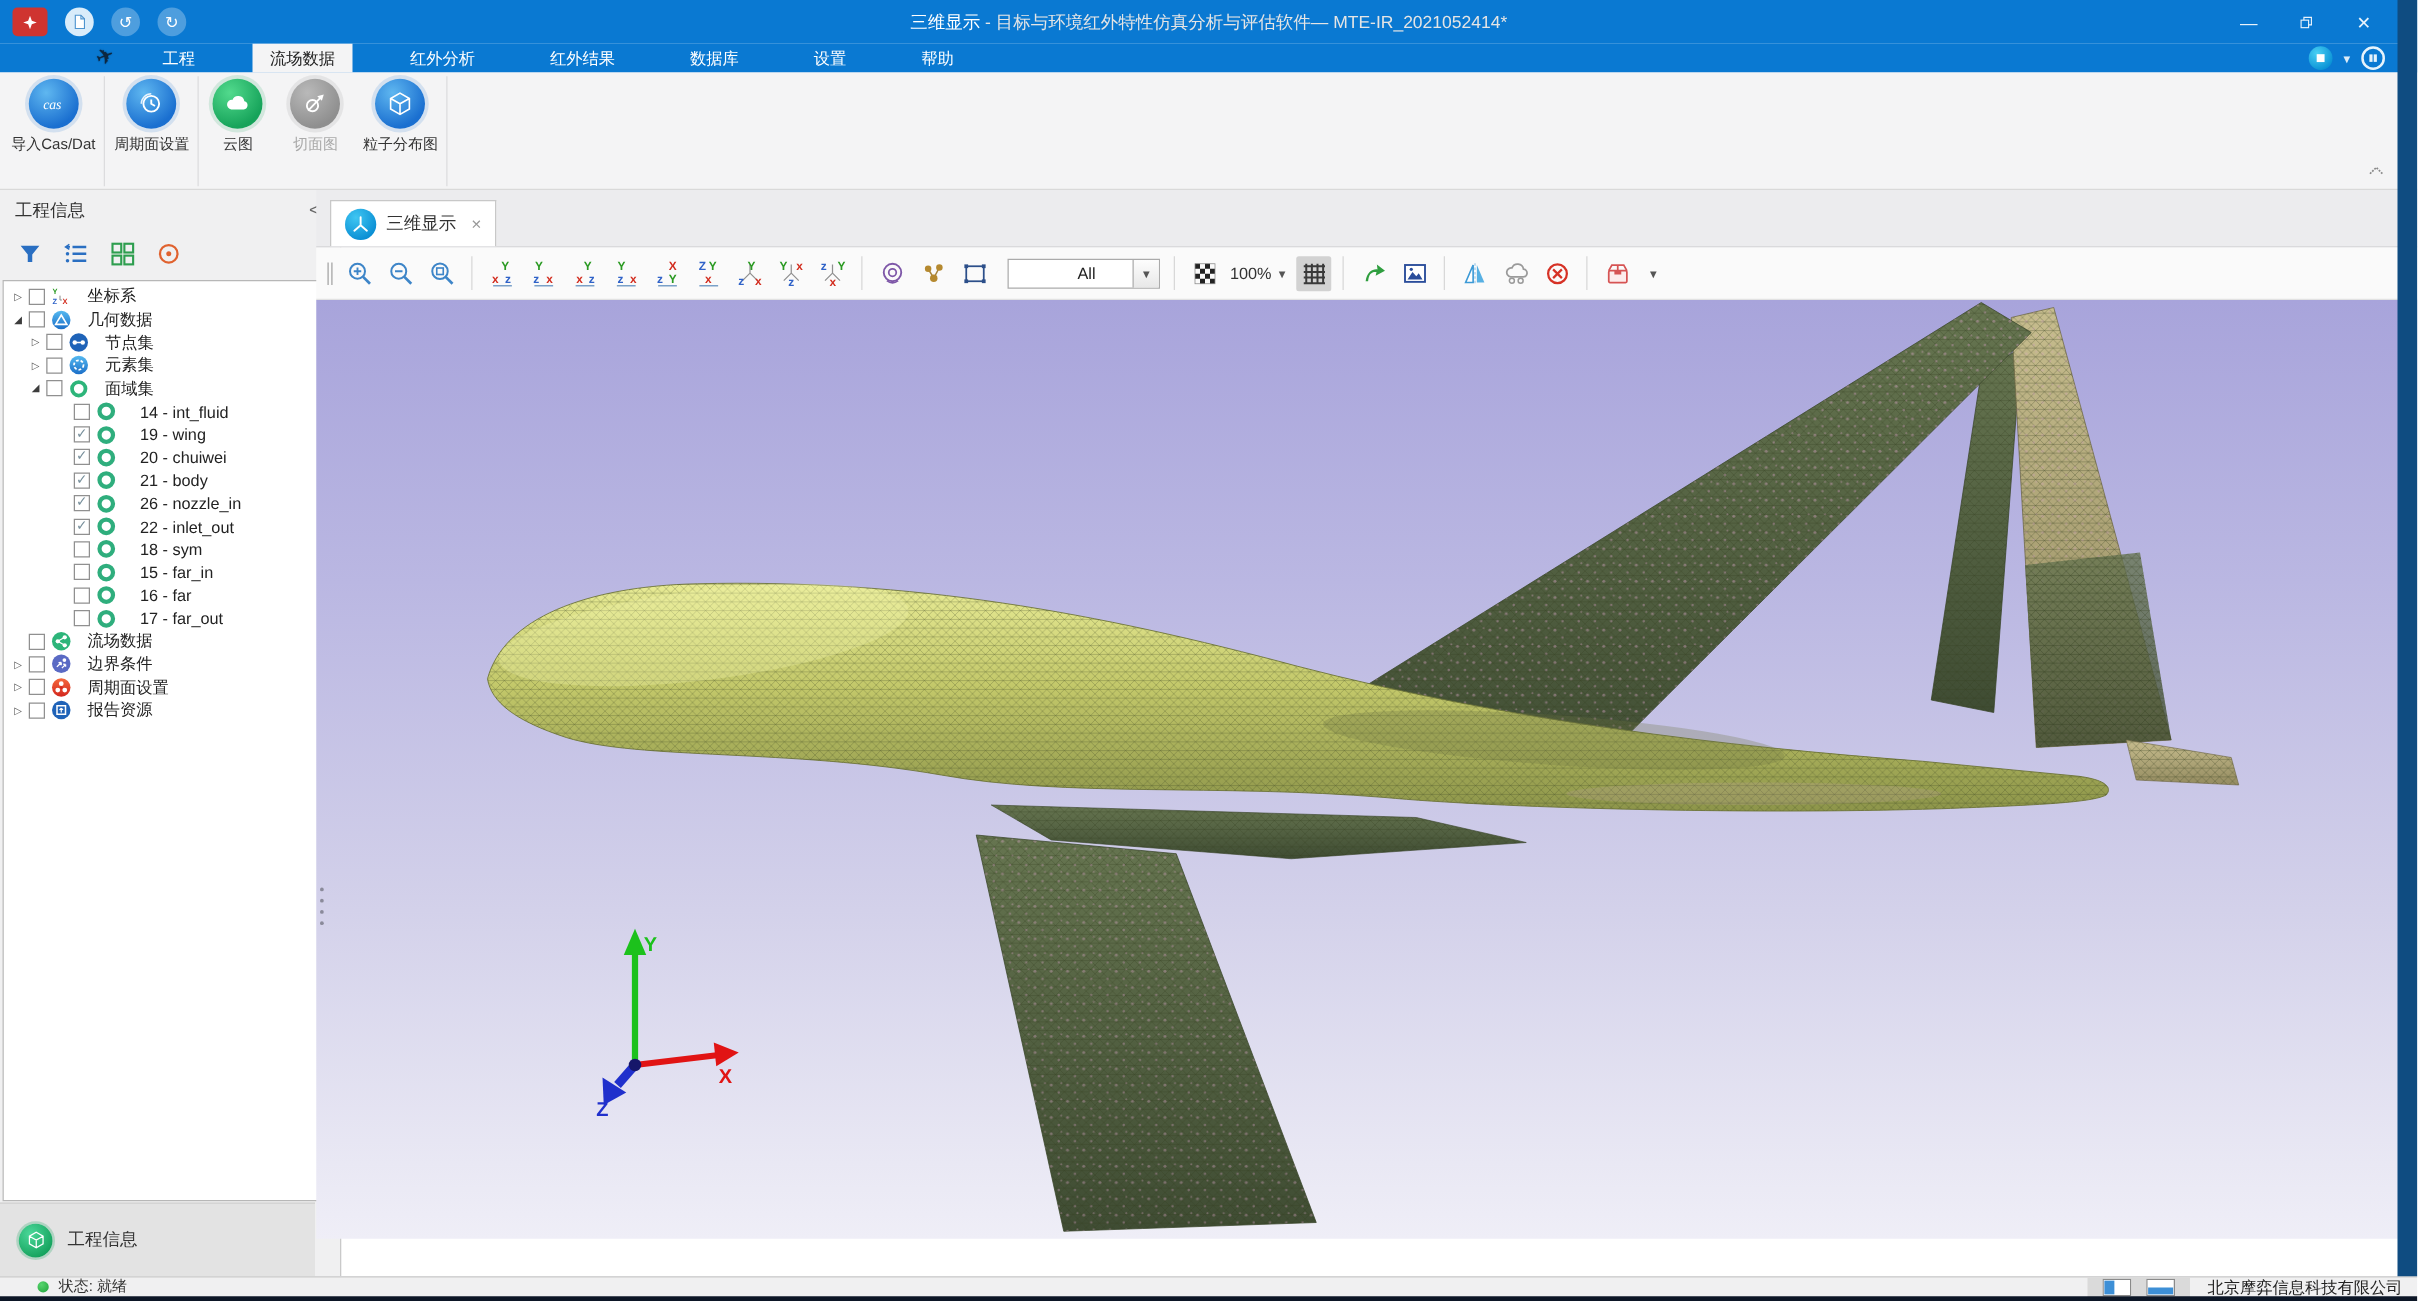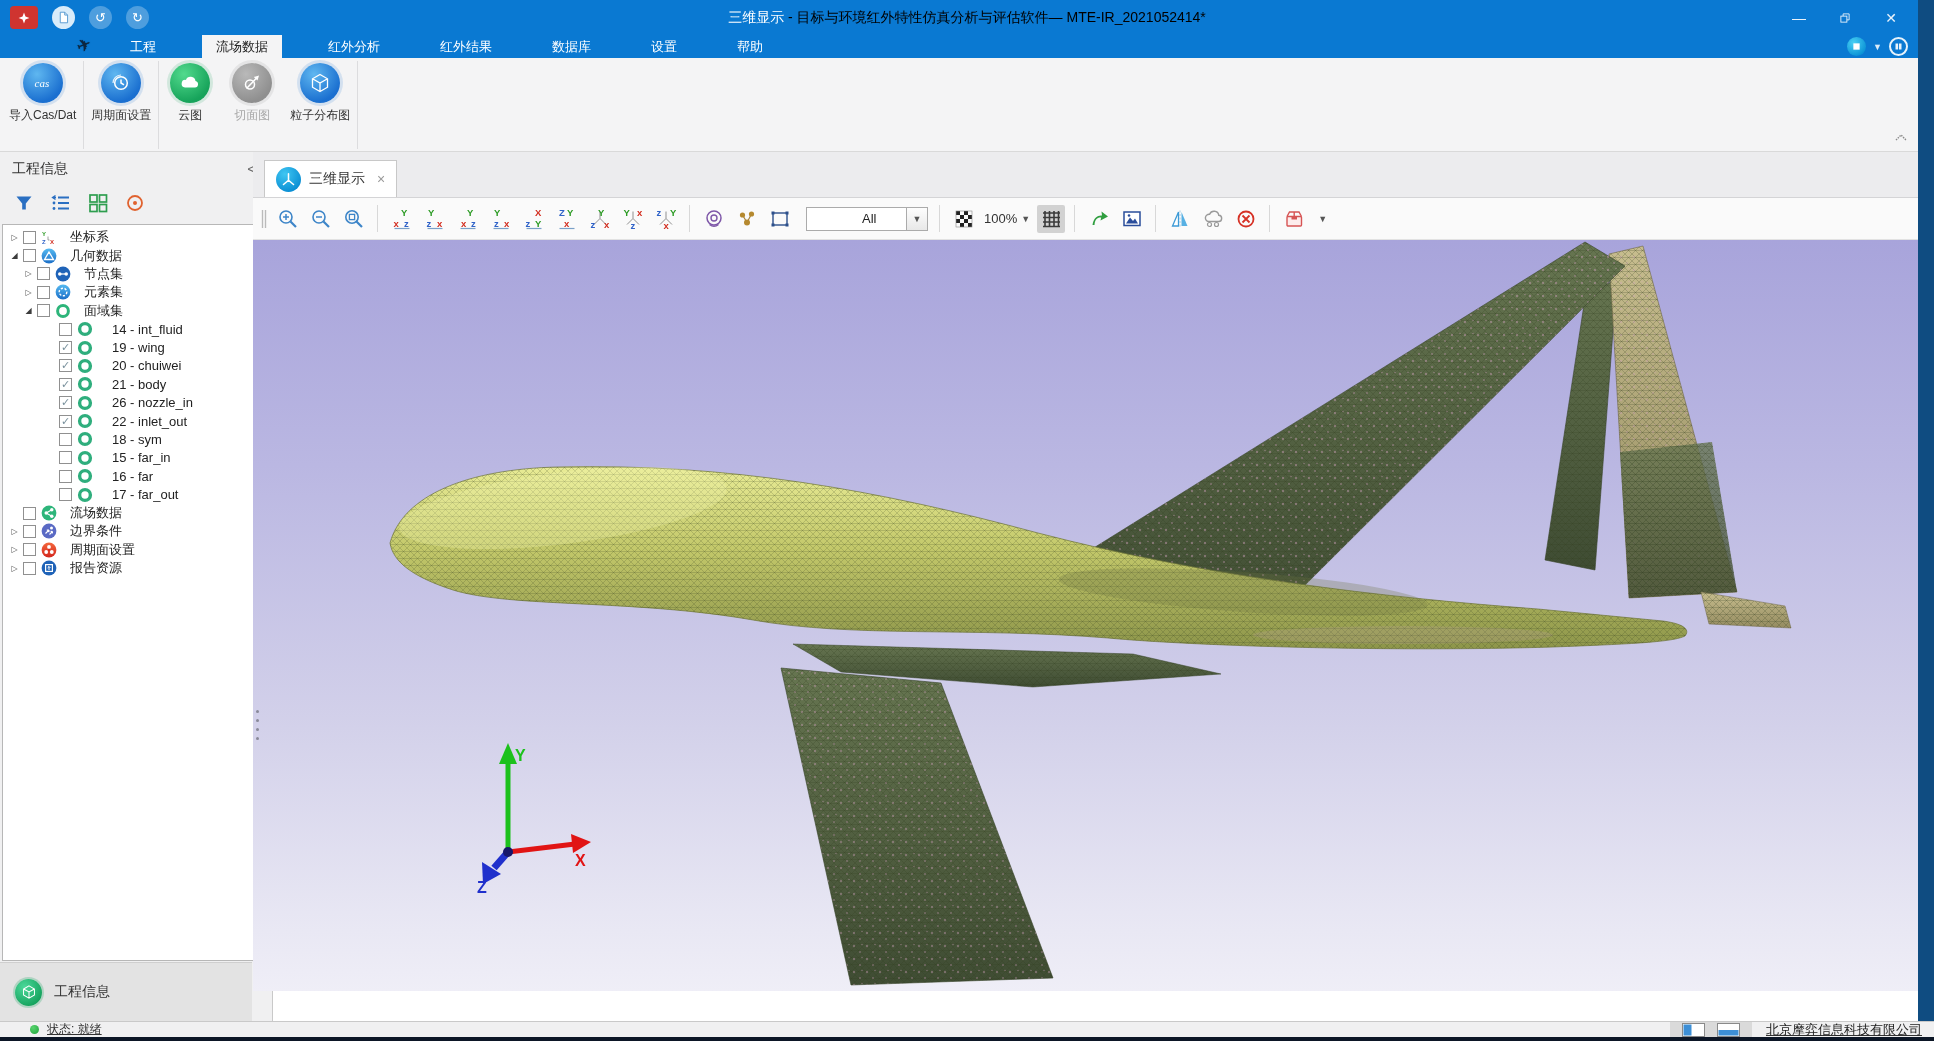--- a/index.html
+++ b/index.html
@@ -8,21 +8,21 @@
 #app { position:relative; width:1934px; height:1041px; overflow:hidden; background:#fff; }
 
 
 #titlebar { position:absolute; left:0; top:0; width:1934px; height:35px; background:#0a79d2; display:flex; align-items:center; color:#fff; }
 .qa-wrap { display:flex; align-items:center; gap:14px; margin-left:10px; z-index:2; }
 .qa-red { width:28px; height:23px; border-radius:4px; background:#cf3430; display:flex; align-items:center; justify-content:center; }
 .qa-circ { width:23px; height:23px; border-radius:50%; background:rgba(255,255,255,.28); display:flex; align-items:center; justify-content:center; color:#fff; font-size:13px; }
 .qa-doc { background:#d9ecfa; }
 #tb-title { position:absolute; left:0; right:0; text-align:center; font-size:14px; pointer-events:none; }
 #tb-title .doc { color:#fff; }
-#tb-title .rest { color:#000000; }
+#tb-title .rest { color:#e5e5e5; }
 #win-btns { position:absolute; right:20px; top:0; height:35px; display:flex; z-index:2; }
 .winbtn { width:46px; height:35px; display:flex; align-items:center; justify-content:center; color:#eaf3fb; font-size:14px; }
 
 
 #menubar { position:absolute; left:0; top:35px; width:1934px; height:23px; background:#0a79d2; display:flex; align-items:stretch; color:#fff; font-size:13px; }
 #logo { width:64px; margin-left:52px; display:flex; align-items:center; justify-content:center; font-size:17px; color:#0d2740; transform:translateY(-1px); }
 #logo span { display:inline-block; transform:rotate(-22deg); text-shadow:0 0 1px #08203a; }
 .mtab { padding:0 14px; display:flex; align-items:center; cursor:default; }
 .mtab.active { background:#f4f4f5; color:#222; }
 #menu-right { margin-left:auto; margin-right:26px; display:flex; align-items:center; gap:7px; }
@@ -91,21 +91,21 @@
 #viewport svg { position:absolute; left:0; top:0; }
 #msgbar { position:absolute; left:0; bottom:0; width:1681px; height:30px; background:#f4f4f4; border-top:1px solid #cdcdcd; display:flex; align-items:center; }
 #msgbar span { margin-left:10px; font-size:14px; color:#333; }
 
 #splitter { position:absolute; left:255px; top:710px; width:4px; height:40px; display:flex; flex-direction:column; gap:6px; align-items:center; z-index:3; }
 #splitter i { width:3px; height:3px; border-radius:50%; background:#8a8a9a; }
 
 #right-strip { position:absolute; right:0; top:0; width:16px; height:1021px; background:#0f4c81; z-index:4; }
 
 
-#statusbar { position:absolute; left:0; top:1021px; width:1934px; height:16px; background:#f0f0f1; border-top:1px solid #c9c9c9; display:flex; align-items:center; font-size:12px; color:#333;text-decoration:underline; }
+#statusbar { position:absolute; left:0; top:1021px; width:1934px; height:16px; background:#f0f0f1; border-top:1px solid #c9c9c9; display:flex; align-items:center; font-size:12px; color:#333; }
 #st-dot { width:9px; height:9px; border-radius:50%; background:radial-gradient(circle at 35% 30%, #57d46e, #1fa33a); margin-left:30px; }
 #st-text { margin-left:8px; }
 #sb-right { margin-left:auto; display:flex; align-items:center; height:16px; }
 #sb-icons { background:#dadada; height:16px; display:flex; align-items:center; gap:12px; padding:0 12px; }
 #sb-company { margin:0 12px 0 14px; font-size:13px; color:#222; }
 #bottom-edge { position:absolute; left:0; top:1037px; width:1934px; height:4px; background:#0c1626; }
 </style>
 </head>
 <body>
 <div id="app">

